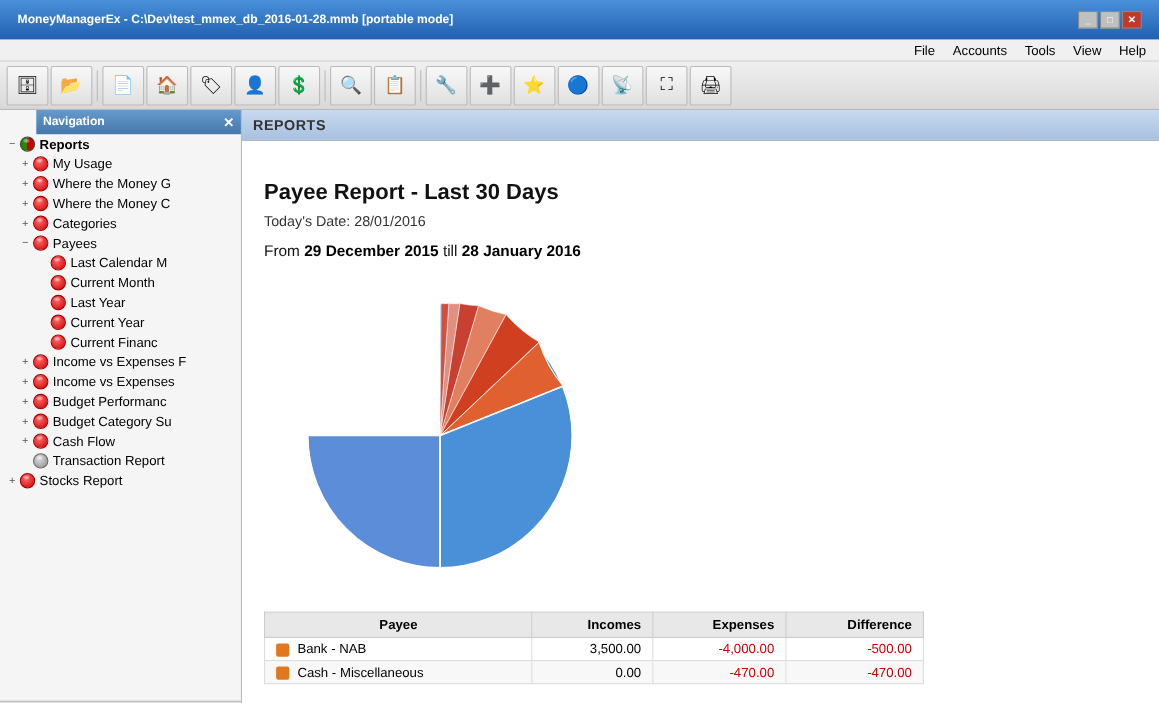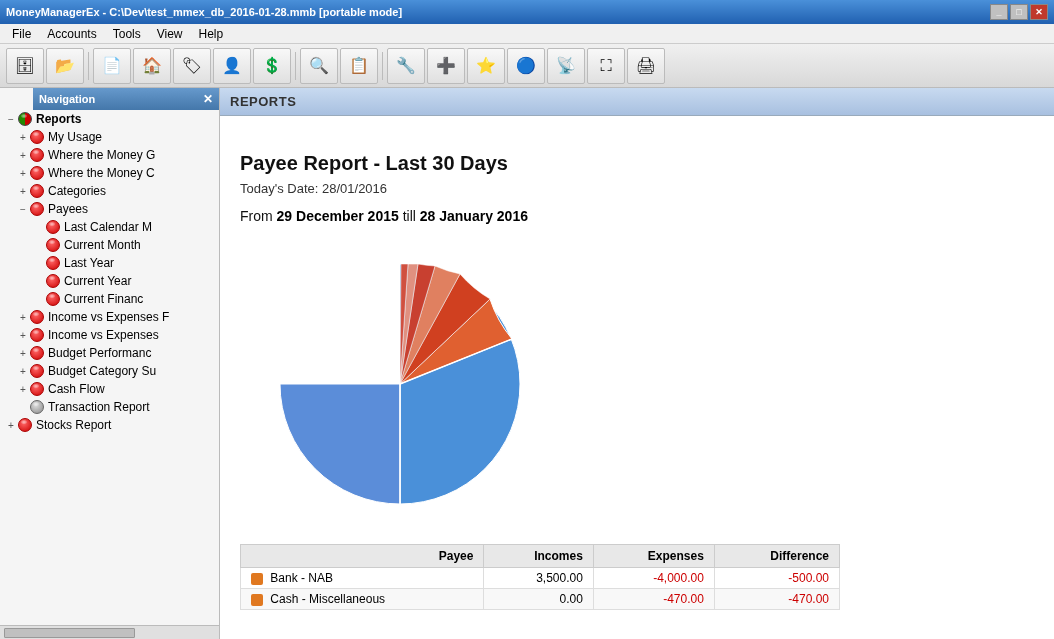--- a/index.html
+++ b/index.html
@@ -1,23 +1,23 @@
 <!DOCTYPE html>
 <html><head>
   <meta charset="utf-8">
   <style>
     * { margin: 0; padding: 0; box-sizing: border-box; }
     body { width: 1054px; height: 639px; font-family: 'Segoe UI', Tahoma, sans-serif; font-size: 12px; background: #d4d0c8; overflow: hidden; }
 
     
     .title-bar {
-      height: 24px;
+      height: 36px;
       background: linear-gradient(to bottom, #4a90d9, #2060b0);
       display: flex; align-items: center; justify-content: space-between;
-      padding: 0 6px;
+      padding: 0 16px;
       color: white;
       font-size: 11px;
       font-weight: bold;
     }
     .title-bar-buttons { display: flex; gap: 2px; }
     .title-btn {
       width: 18px; height: 16px;
       border: 1px solid #888;
       background: #c0c0c0;
       font-size: 9px;
@@ -26,20 +26,21 @@
     }
     .title-btn.close { background: #c0392b; color: white; }
 
     
     .menu-bar {
       height: 20px;
       background: #f0f0f0;
       display: flex; align-items: center;
       border-bottom: 1px solid #ccc;
       padding: 0 4px;
+      justify-content: flex-end;
     }
     .menu-item {
       padding: 2px 8px;
       font-size: 12px;
       cursor: pointer;
     }
 
     
     .toolbar {
       height: 44px;
@@ -201,21 +202,21 @@
       font-size: 12px;
       max-width: 600px;
     }
     .report-table th {
       background: #e8e8e8;
       border: 1px solid #ccc;
       padding: 4px 10px;
       text-align: right;
       font-weight: bold;
     }
-    .report-table th:first-child { text-align: right; margin-left: 15px; }
+    .report-table th:first-child { text-align: center; margin-left: 15px; }
     .report-table td {
       border: 1px solid #ddd;
       padding: 3px 10px;
       text-align: right;
     }
     .report-table td:first-child { text-align: left; }
     .report-table tr:nth-child(even) { background: #f8f8f8; }
     .negative { color: #cc0000; }
     .row-icon {
       display: inline-block;

